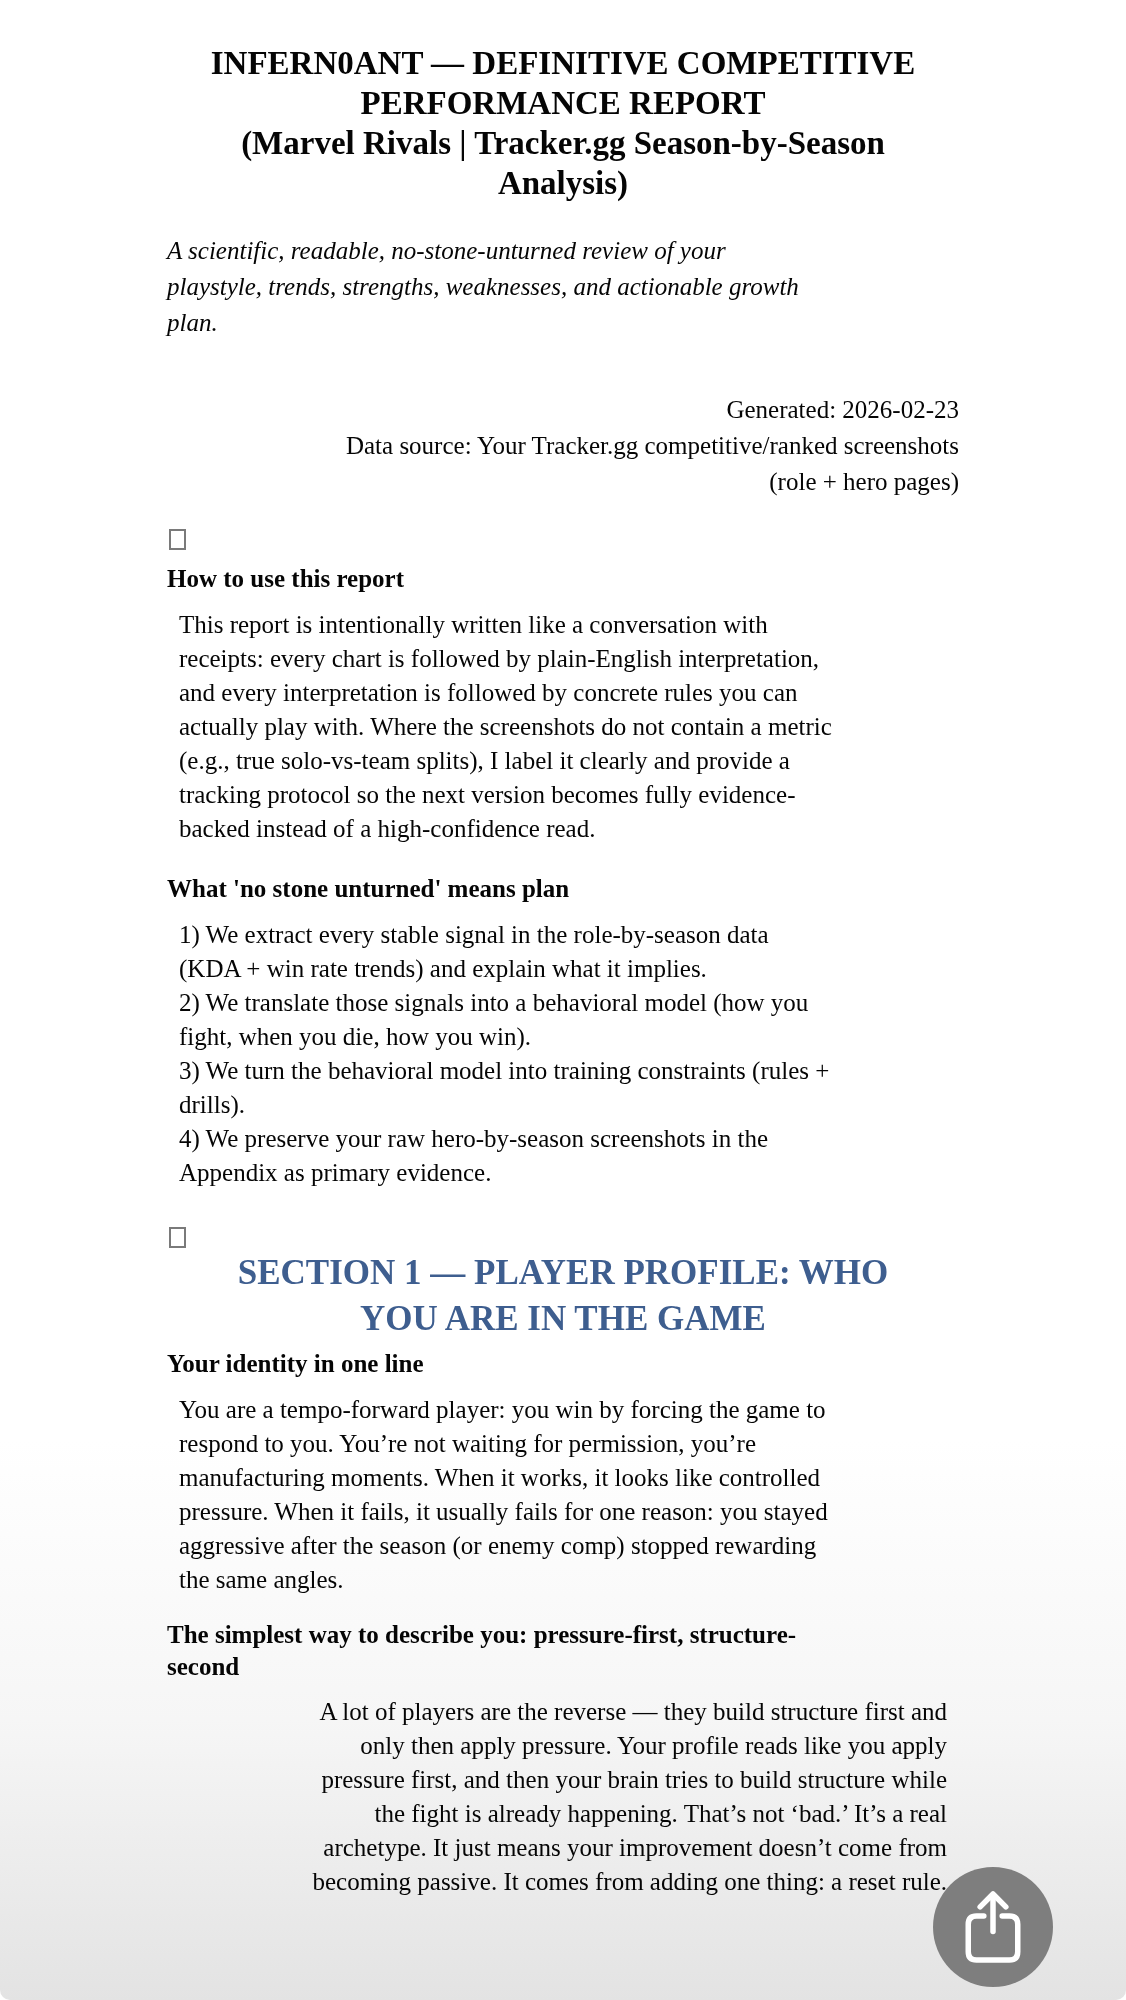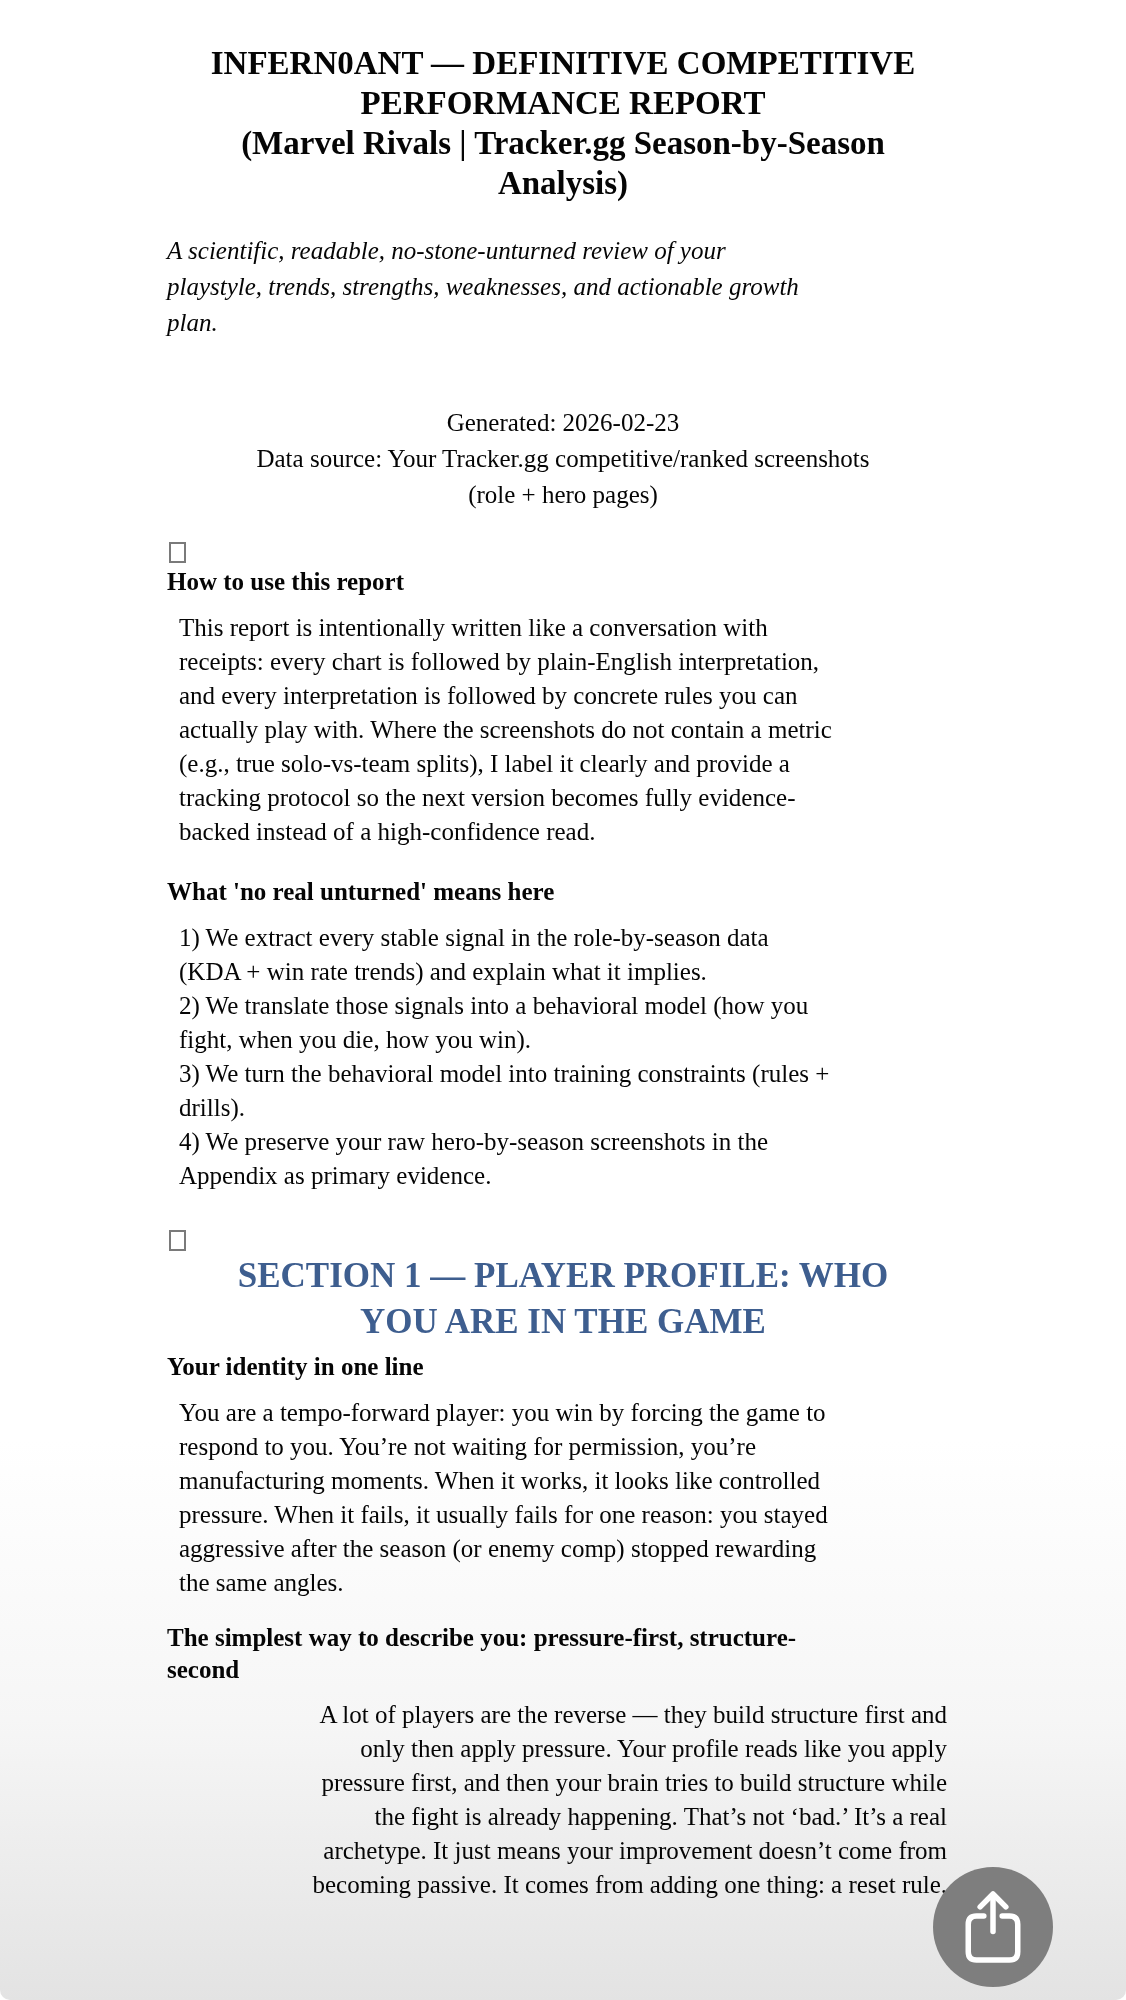--- a/index.html
+++ b/index.html
@@ -29,23 +29,23 @@
     font-size: 25px;
     font-style: italic;
     line-height: 36px;
     text-align: left;
     white-space: pre-line;
     margin-top: 30px;
   }
   .meta {
     font-size: 25px;
     line-height: 36px;
-    text-align: center;
+    text-align: right;
     white-space: pre-line;
-    margin-top: 64px;
+    margin-top: 51px;
   }
   .tofu-row { height: 23px; line-height: 23px; }
   .tofu {
     display: inline-block;
     width: 13px;
     height: 17px;
     border: 2px solid #7a7a7a;
     margin-left: 2px;
     vertical-align: top;
   }
@@ -65,21 +65,21 @@
     white-space: pre-line;
   }
   h3.two-line { line-height: 32px; }
   p.body {
     font-size: 25px;
     line-height: 34px;
     margin: 12px;
     white-space: pre-line;
   }
   .mt5  { margin-top: 5px; }
-  .mt10 { }
+  .mt10 { margin-top: 10px; }
   .mt14 { margin-top: 14px; }
   .mt18 { margin-top: 18px; text-align: right; }
   .mt19 { margin-top: 19px; }
   .mt22 { margin-top: 22px; }
   .mt26 { margin-top: 26px; }
   .mt29 { margin-top: 29px; }
   .mt37 { margin-top: 37px; }
   .mt43 { margin-top: 43px; }
   .share-fab {
     position: absolute;
@@ -124,21 +124,21 @@
     <h3 class="mt10">How to use this report</h3>
 
     <p class="body mt22">This report is intentionally written like a conversation with
 receipts: every chart is followed by plain-English interpretation,
 and every interpretation is followed by concrete rules you can
 actually play with. Where the screenshots do not contain a metric
 (e.g., true solo-vs-team splits), I label it clearly and provide a
 tracking protocol so the next version becomes fully evidence-
 backed instead of a high-confidence read.</p>
 
-    <h3 class="mt26">What 'no real unturned' means here</h3>
+    <h3 class="mt26">What 'no stone unturned' means plan</h3>
 
     <p class="body mt19">1) We extract every stable signal in the role-by-season data
 (KDA + win rate trends) and explain what it implies.
 2) We translate those signals into a behavioral model (how you
 fight, when you die, how you win).
 3) We turn the behavioral model into training constraints (rules +
 drills).
 4) We preserve your raw hero-by-season screenshots in the
 Appendix as primary evidence.</p>
 

